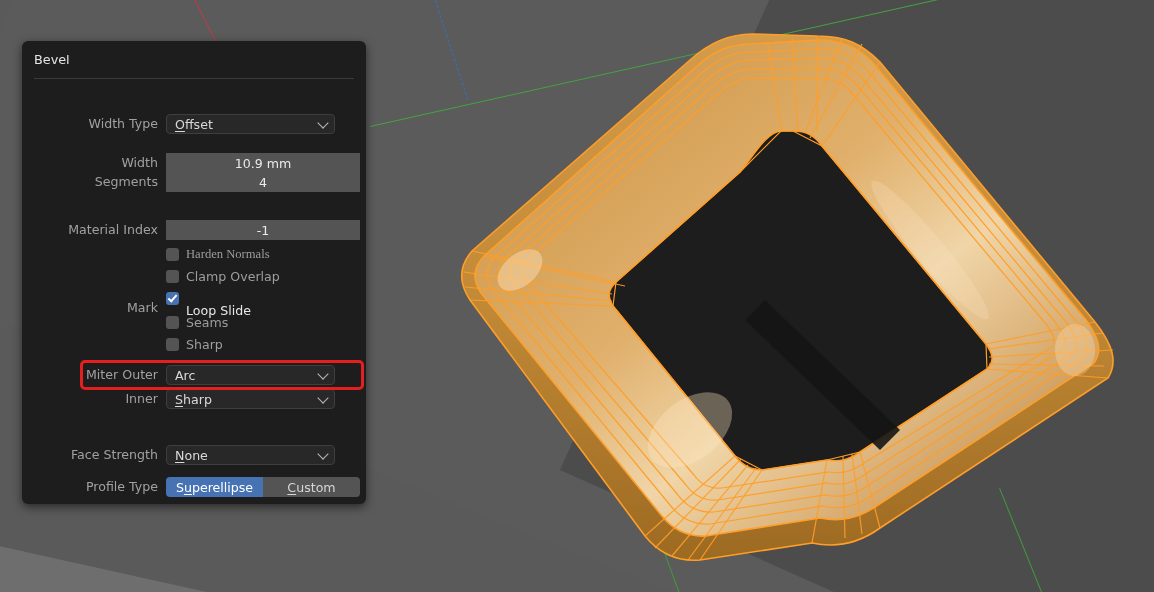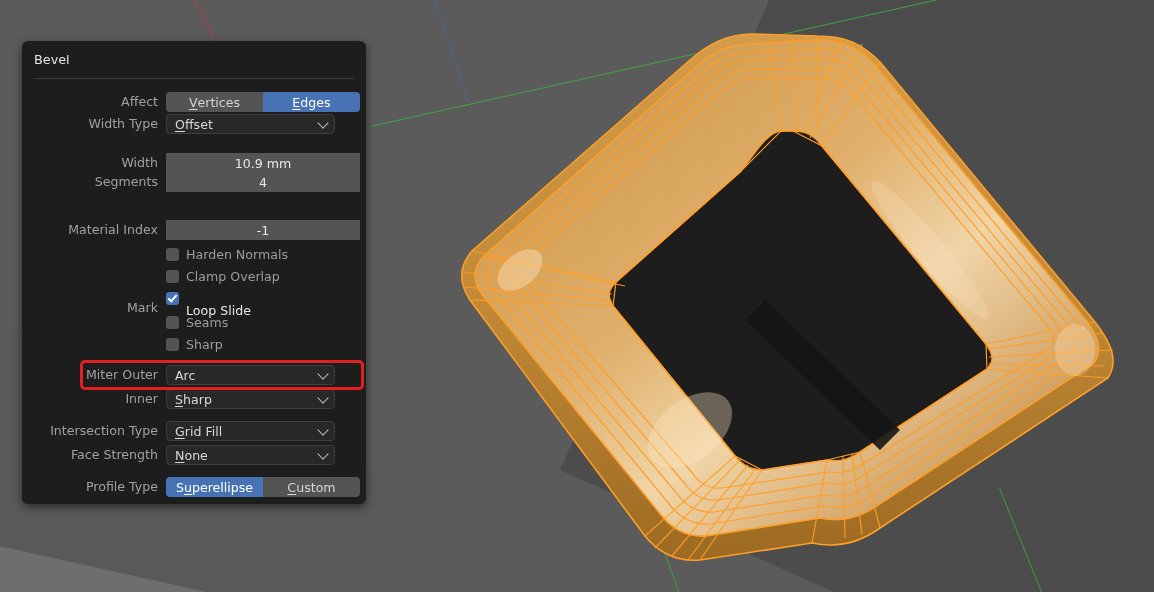--- a/index.html
+++ b/index.html
@@ -383,29 +383,20 @@
       <ellipse cx="1075" cy="350" rx="20" ry="26" fill="#ffe6be" opacity="0.3"></ellipse>
       <ellipse cx="930" cy="250" rx="90" ry="14" fill="#ffeacd" opacity="0.22" transform="rotate(50 930 250)"></ellipse>
     </svg>
   </div>
 
   <div id="bevel-panel">
 
     <div id="panel-title">Bevel</div>
     <div id="panel-sep"></div>
 
-    <div class="prow" style="top:51px;">
-      <div class="plabel">Affect</div>
-      <div class="pfield">
-        <div class="toggle-pair">
-          <div class="toggle-btn"><span class="u">V</span>ertices</div>
-          <div class="toggle-btn active"><span class="u">E</span>dges</div>
-        </div>
-      </div>
-    </div>
 
     <div class="prow" style="top:73px;">
       <div class="plabel">Width Type</div>
       <div class="pfield">
         <div class="dropdown">
           <span class="dval"><span class="u">O</span>ffset</span>
           <span class="chev"></span>
         </div>
       </div>
     </div>
@@ -434,21 +425,21 @@
     <div class="prow" style="top:179px;">
       <div class="plabel">Material Index</div>
       <div class="pfield">
         <div class="valfield">
           <div class="fill" style="width:0%"></div>
           <span class="vtext">-1</span>
         </div>
       </div>
     </div>
 
-    <div class="cbrow" style="top:203px;">
+    <div class="cbrow" style="top:203px;font-family:Liberation Serif, serif;">
       <span class="cbox"></span>
       <span class="cblabel">Harden Normals</span>
     </div>
 
     <div class="cbrow" style="top:225px;">
       <span class="cbox"></span>
       <span class="cblabel">Clamp Overlap</span>
     </div>
 
     <div class="cbrow" style="top:247px;">
@@ -482,29 +473,20 @@
     <div class="prow" style="top:348px;">
       <div class="plabel">Inner</div>
       <div class="pfield">
         <div class="dropdown">
           <span class="dval"><span class="u">S</span>harp</span>
           <span class="chev"></span>
         </div>
       </div>
     </div>
 
-    <div class="prow" style="top:380px;">
-      <div class="plabel">Intersection Type</div>
-      <div class="pfield">
-        <div class="dropdown">
-          <span class="dval"><span class="u">G</span>rid Fill</span>
-          <span class="chev"></span>
-        </div>
-      </div>
-    </div>
 
     <div class="prow" style="top:404px;">
       <div class="plabel">Face Strength</div>
       <div class="pfield">
         <div class="dropdown">
           <span class="dval"><span class="u">N</span>one</span>
           <span class="chev"></span>
         </div>
       </div>
     </div>

